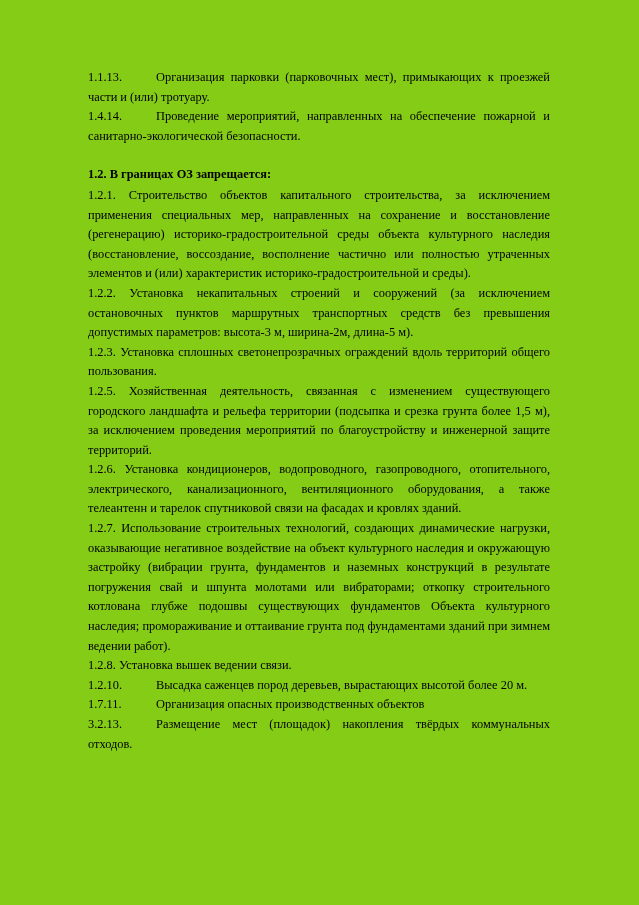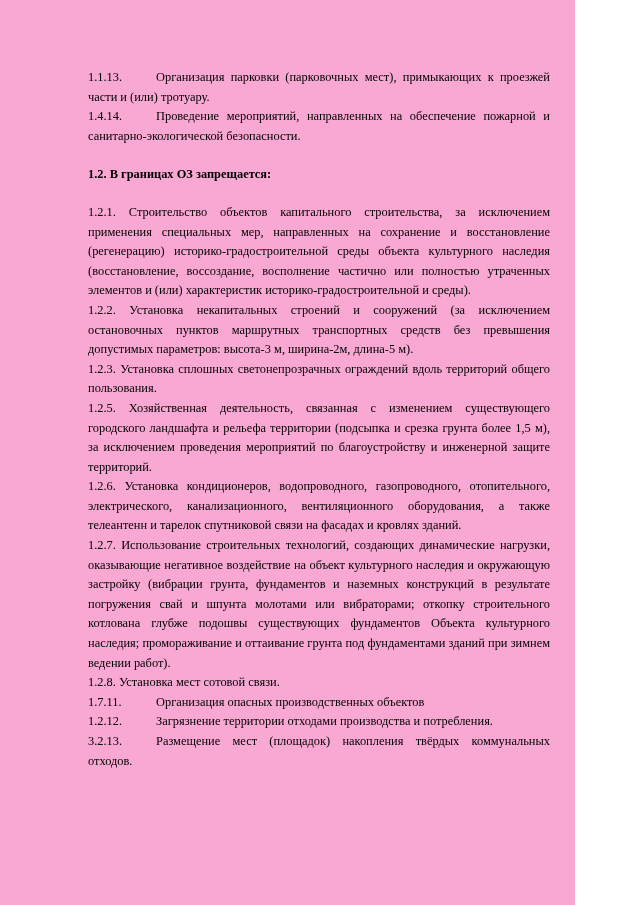--- a/index.html
+++ b/index.html
@@ -2,23 +2,23 @@
 <html lang="ru"><head>
 <meta charset="utf-8">
 <style>
   html, body {
     margin: 0;
     padding: 0;
     background: #ffffff;
   }
   .page {
     position: relative;
-    width: 575px;
+    width: 639px;
     height: 905px;
-    background: #f9a8d4;
+    background: #84cc16;
     font-family: "Liberation Serif", serif;
     color: #000000;
     box-sizing: border-box;
     overflow: hidden;
   }
   .content {
     position: absolute;
     left: 88px;
     top: 68px;
     width: 462px;
@@ -27,21 +27,21 @@
     margin: 0;
     font-size: 12.4px;
     line-height: 19.6px;
     text-align: justify;
     text-justify: inter-word;
   }
   p.para.heading {
     font-weight: bold;
     text-align: left;
     margin-top: 19px;
-    margin-bottom: 18px;
+    margin-bottom: 1px;
   }
   .num {
     
   }
   
   .tabbed .num {
     display: inline-block;
     min-width: 68px;
   }
 </style>
@@ -52,18 +52,18 @@
   <div class="content" id="body-root">
       <p class="para tabbed"><span class="num">1.1.13.</span><span>Организация парковки (парковочных мест), примыкающих к проезжей части и (или) тротуару.</span></p>
       <p class="para tabbed"><span class="num">1.4.14.</span><span>Проведение мероприятий, направленных на обеспечение пожарной и санитарно-экологической безопасности.</span></p>
       <p class="para heading"><span>1.2. В границах ОЗ запрещается:</span></p>
       <p class="para"><span class="num">1.2.1. </span><span>Строительство объектов капитального строительства, за исключением применения специальных мер, направленных на сохранение и восстановление (регенерацию) историко-градостроительной среды объекта культурного наследия (восстановление, воссоздание, восполнение частично или полностью утраченных элементов и (или) характеристик историко-градостроительной и среды).</span></p>
       <p class="para"><span class="num">1.2.2. </span><span>Установка некапитальных строений и сооружений (за исключением остановочных пунктов маршрутных транспортных средств без превышения допустимых параметров: высота-3 м, ширина-2м, длина-5 м).</span></p>
       <p class="para"><span class="num">1.2.3. </span><span>Установка сплошных светонепрозрачных ограждений вдоль территорий общего пользования.</span></p>
       <p class="para"><span class="num">1.2.5. </span><span>Хозяйственная деятельность, связанная с изменением существующего городского ландшафта и рельефа территории (подсыпка и срезка грунта более 1,5 м), за исключением проведения мероприятий по благоустройству и инженерной защите территорий.</span></p>
       <p class="para"><span class="num">1.2.6. </span><span>Установка кондиционеров, водопроводного, газопроводного, отопительного, электрического, канализационного, вентиляционного оборудования, а также телеантенн и тарелок спутниковой связи на фасадах и кровлях зданий.</span></p>
       <p class="para"><span class="num">1.2.7. </span><span>Использование строительных технологий, создающих динамические нагрузки, оказывающие негативное воздействие на объект культурного наследия и окружающую застройку (вибрации грунта, фундаментов и наземных конструкций в результате погружения свай и шпунта молотами или вибраторами; откопку строительного котлована глубже подошвы существующих фундаментов Объекта культурного наследия; промораживание и оттаивание грунта под фундаментами зданий при зимнем ведении работ).</span></p>
-      <p class="para"><span class="num">1.2.8. </span><span>Установка мест сотовой связи.</span></p>
+      <p class="para"><span class="num">1.2.8. </span><span>Установка вышек ведении связи.</span></p>
+      <p class="para tabbed"><span class="num">1.2.10.</span><span>Высадка саженцев пород деревьев, вырастающих высотой более 20 м.</span></p>
       <p class="para tabbed"><span class="num">1.7.11.</span><span>Организация опасных производственных объектов</span></p>
-      <p class="para tabbed"><span class="num">1.2.12.</span><span>Загрязнение территории отходами производства и потребления.</span></p>
       <p class="para tabbed"><span class="num">3.2.13.</span><span>Размещение мест (площадок) накопления твёрдых коммунальных отходов.</span></p>
     </div>
 </div>
 
 </body></html>

